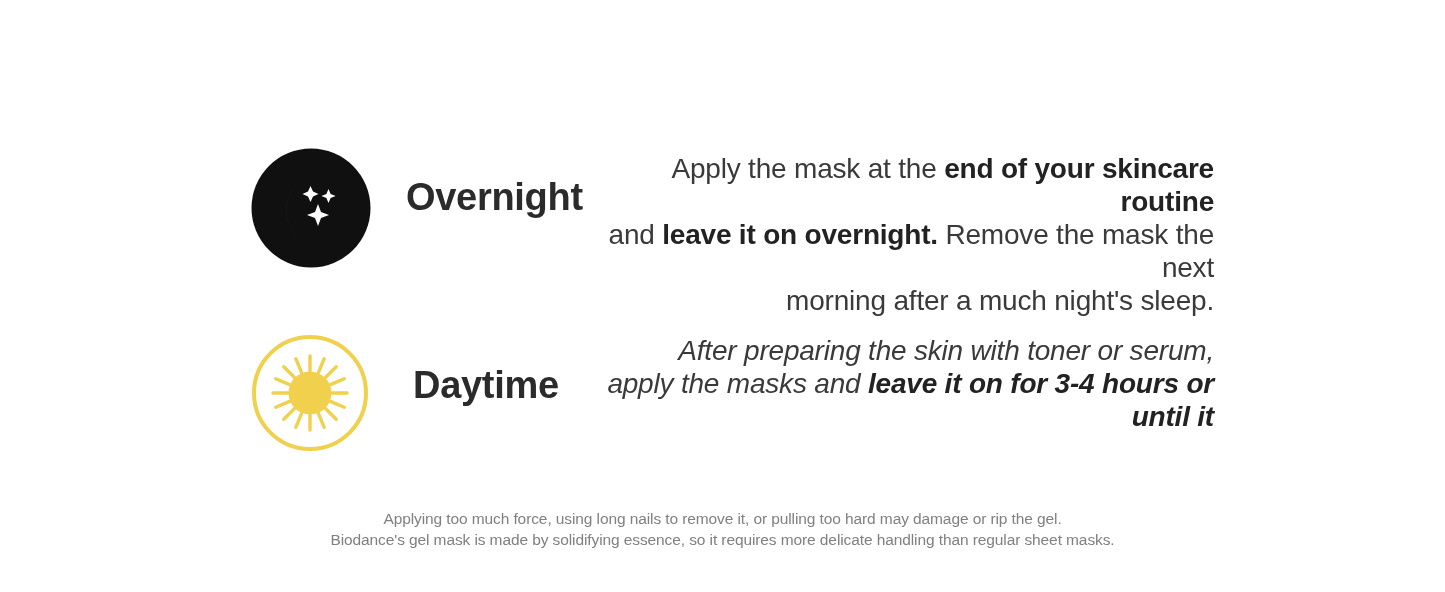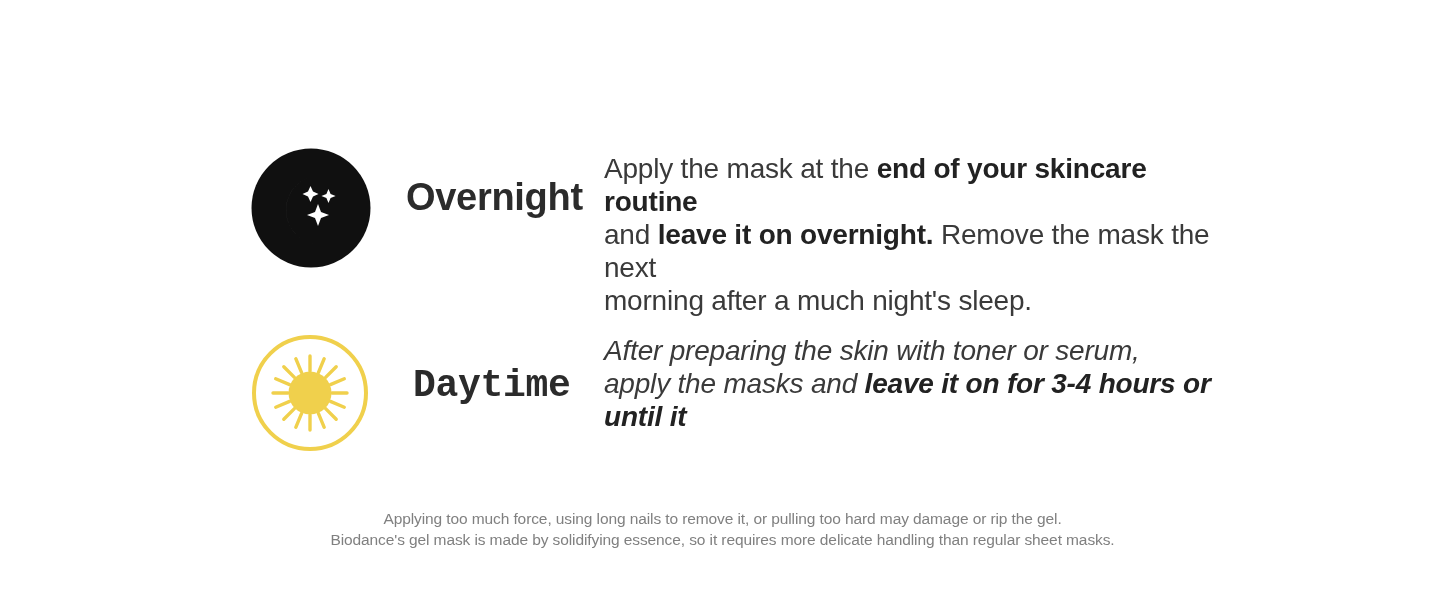--- a/index.html
+++ b/index.html
@@ -54,29 +54,29 @@
     white-space: nowrap;
   }
 
   .label-overnight {
     margin-left: 33px;
     margin-top: 28px;
   }
   .label-daytime {
     margin-left: 44px;
     margin-top: 32px;
-    font-family: Liberation Mono, monospace;
   }
 
   .desc {
     font-size: 28px;
     line-height: 33px;
     color: #3a3a3a;
     font-weight: 400;
     letter-spacing: -0.2px;
+    text-align: right;
   }
 
   .desc b {
     font-weight: 700;
     color: #222222;
   }
 
   .desc-overnight {
     position: absolute;
     left: 604px;

